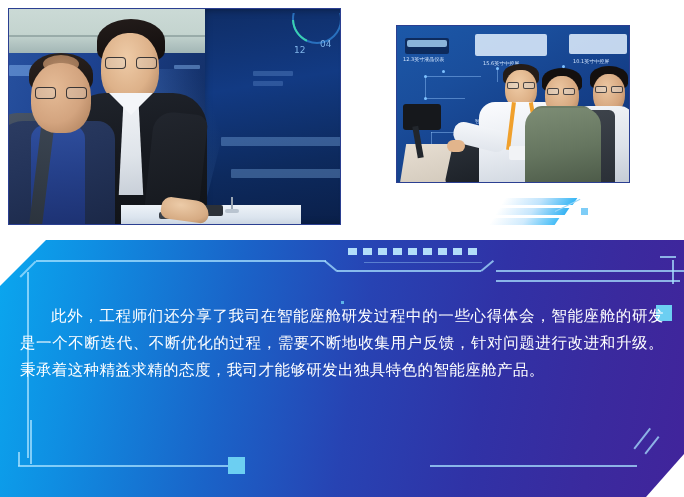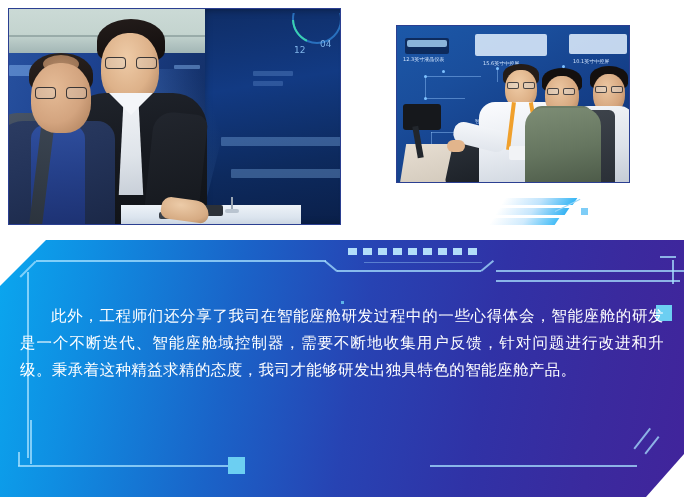--- a/index.html
+++ b/index.html
@@ -347,17 +347,17 @@
 
     <div class="pl" style="left:30px;top:180px;width:1.5px;height:44px;"></div>
     <div class="pl" style="left:18px;top:212px;width:1.5px;height:14px;"></div>
     <div class="pl" style="left:18px;top:225px;width:215px;height:1.5px;"></div>
     <div class="sq" style="left:228px;top:217px;width:17px;height:17px;"></div>
     <div class="pl" style="left:430px;top:225px;width:207px;height:1.5px;"></div>
     <div class="pl" style="left:634px;top:208px;width:26px;height:1.5px;transform:rotate(-52deg);transform-origin:left center;"></div>
     <div class="pl" style="left:645px;top:213px;width:22px;height:1.5px;transform:rotate(-52deg);transform-origin:left center;"></div>
 
     <div id="panel-text">
-      <p>此外，工程师们还分享了我司在智能座舱研发过程中的一些心得体会，智能座舱的研发是一个不断迭代、智能座舱域控制器，需要不断地收集用户反馈，针对问题进行改进和升级。秉承着这种精益求精的态度，我司才能够研发出独具特色的智能座舱产品。</p>
+      <p>此外，工程师们还分享了我司在智能座舱研发过程中的一些心得体会，智能座舱的研发是一个不断迭代、不断优化的过程，需要不断地收集用户反馈，针对问题进行改进和升级。秉承着这种精益求精的态度，我司才能够研发出独具特色的智能座舱产品。</p>
     </div>
   </div>
 
 </div>
 
 </body></html>

